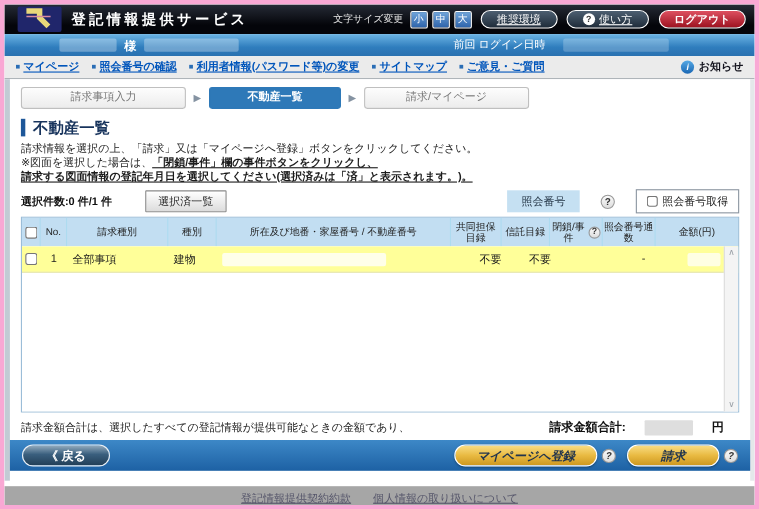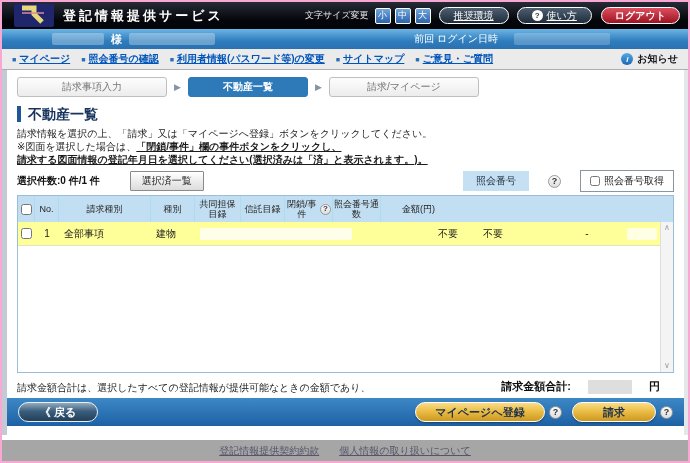--- a/index.html
+++ b/index.html
@@ -1,17 +1,17 @@
 <!DOCTYPE html>
 <html><head>
 <meta charset="utf-8">
 <style>
   * { margin:0; padding:0; box-sizing:border-box; }
   body { font-family:"Liberation Sans","DejaVu Sans",sans-serif; background:#888; }
-  .window { width:690px; height:463px; border:2px solid #f9a8d4; background:#fff; overflow:hidden; position:relative; }
+  .window { width:690px; height:463px; border:4px solid #f9a8d4; background:#fff; overflow:hidden; position:relative; }
 
   
   .topbar { height:27px; background:linear-gradient(#262b36,#04050a 70%); display:flex; align-items:center; padding:0 8px 0 12px; }
   .logo { width:40px; height:23px; background:#20266b; border-radius:2px; margin-right:9px; position:relative; flex:none; }
   .logo svg { position:absolute; inset:0; }
   .app-title { color:#fff; font-size:13px; font-weight:bold; letter-spacing:3px; }
   .top-right { margin-left:auto; display:flex; align-items:center; gap:4px; }
   .fs-label { color:#e6e6e6; font-size:9px; margin-right:2px; }
   .fs-btn { width:16px; height:16px; border:1px solid #fff; border-radius:2px; background:linear-gradient(#71a5da,#2d63ab); color:#fff; font-size:9px; display:flex; align-items:center; justify-content:center; cursor:pointer; }
   .pill-dark { height:17px; border:1px solid #fff; border-radius:9px; background:linear-gradient(#4d5f71,#1f2c3a); color:#fff; font-size:10px; display:flex; align-items:center; justify-content:center; padding:0 14px; margin-left:4px; cursor:pointer; gap:4px;text-decoration:underline; }
@@ -77,21 +77,21 @@
 
   
   .notes-row { margin-top:6px; display:flex; align-items:flex-end; }
   .notes { font-size:10px; color:#1c1c1c; line-height:13px; }
   .total { margin-left:auto; display:flex; align-items:center; gap:17px; font-size:11px; font-weight:bold; color:#101010; padding-right:14px; }
   .total-redact { width:44px; height:14px; background:#dedede; border-radius:1px; }
 
   
   .actionbar { margin:4px -10px 0 -10px; height:28px; background:linear-gradient(#3d88c7,#1d61a4); display:flex; align-items:center; padding:0 11px; }
   .back-btn { width:80px; height:20px; border-radius:10px; border:1px solid #e9eff5; background:linear-gradient(#93abbe,#3a5f7e 45%,#223f58); color:#fff; font-size:11px; font-weight:bold; display:flex; align-items:center; justify-content:center; cursor:pointer; }
-  .action-right { margin-left:auto; display:flex; align-items:center; gap:4px; }
+  .action-right { margin-left:auto; display:flex; align-items:center; gap:4px;font-style:italic; }
   .gold-btn { height:20px; border-radius:10px; border:1px solid #fff; background:linear-gradient(#f9dd84,#e9ba42 50%,#cd9820); color:#22354e; font-size:11px; font-weight:bold; display:flex; align-items:center; justify-content:center; cursor:pointer; box-shadow:0 1px 2px rgba(0,0,0,.35); }
   .gold-mypage { width:130px; }
   .gold-req { width:84px; margin-left:6px; }
 
   
   .footer-gap { height:5px; background:#fff; }
   .footer { height:21px; background:#a6a6a6; display:flex; align-items:center; justify-content:center; gap:20px; font-size:10px; }
   .footer a, .footer span.flink { color:#55556a; text-decoration:underline; cursor:pointer; }
 </style>
 </head>
@@ -190,20 +190,21 @@
     </div>
 
     <div class="grid">
       <div class="g-head">
         <span class="hc w-cb">
             <input type="checkbox" class="row-cb" style="">
           </span>
         <span class="hc w-no">No.</span>
         <span class="hc w-req">請求種別</span>
         <span class="hc w-type">種別</span>
+        <span class="hc w-addr">所在及び地番・家屋番号 / 不動産番号</span>
         <span class="hc w-kyodo">共同担保目録</span>
         <span class="hc w-shin">信託目録</span>
         <span class="hc w-heisa"><span>閉鎖/事件</span>&nbsp;<span class="qcircle" style="width:11px;height:11px;font-size:8px;">?</span></span>
         <span class="hc w-tsusu">照会番号通数</span>
         <span class="hc w-amt-h">金額(円)</span>
       </div>
       <div class="g-body">
         <div class="g-row">
           <span class="rc w-cb">
               <input type="checkbox" class="row-cb" style="">

